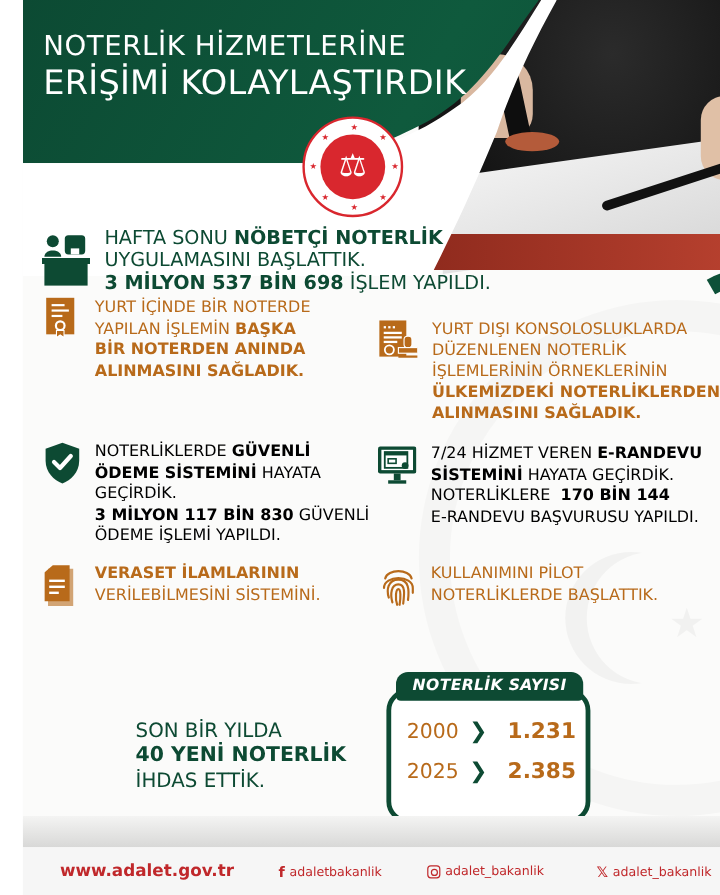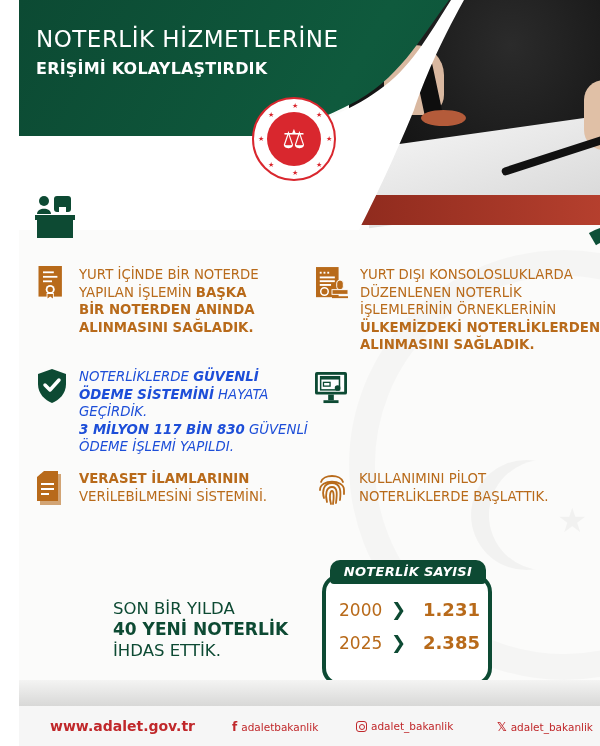--- a/index.html
+++ b/index.html
@@ -36,21 +36,21 @@
       background: linear-gradient(120deg, #0c4a33 0%, #0f5a3d 55%, #0d5038 100%);
       clip-path: path("M0 0 L430 0 C400 40 380 80 330 105 C300 120 280 128 240 136 L0 136 Z");
     }
     .header-white-curve {
       position: absolute; left: 0; top: 0; width: 600px; height: 230px;
       background: #ffffff;
       clip-path: path("M0 136 L240 136 C290 128 330 112 360 90 C390 70 410 35 432 0 L445 0 C420 45 405 80 395 110 C370 170 355 200 340 230 L0 230 Z");
     }
     .title { position: absolute; left: 17px; top: 24px; color: #ffffff; }
     .title-line1 { font-size: 23px; letter-spacing: 0.5px; font-weight: 400; line-height: 30px; }
-    .title-line2 { font-size: 16px; font-weight: 700; line-height: 30px; letter-spacing: 0.2px; }
+    .title-line2 { font-size: 28px; font-weight: 400; line-height: 30px; letter-spacing: 0.2px; }
 
     .seal {
       position: absolute; left: 233px; top: 97px; width: 84px; height: 84px;
       border-radius: 50%; background: #fff; border: 2px solid #d9272e;
       display: flex; align-items: center; justify-content: center;
     }
     .seal-inner { width: 54px; height: 54px; border-radius: 50%; background: #d9272e; color: #fff; display: flex; align-items: center; justify-content: center; font-size: 26px; }
     .seal-star { position: absolute; color: #d9272e; font-size: 7px; }
 
     .green-swoosh { position: absolute; left: 540px; top: 225px; width: 120px; height: 120px; border: 14px solid #0d5038; border-radius: 50%; border-left-color: transparent; border-bottom-color: transparent; transform: rotate(15deg); }
@@ -58,21 +58,21 @@
     
     .intro { position: absolute; left: 16px; top: 188px; display: flex; }
     .intro-icon { width: 40px; height: 48px; margin-right: 12px; margin-top: 4px; }
     .intro-text { color: #0d4a33; font-size: 16px; line-height: 19px; }
     .b { font-weight: 800; }
 
     
     .feature { position: absolute; display: flex; align-items: flex-start; }
     .feature .ic { width: 30px; height: 36px; margin-right: 12px; flex: none; }
     .ftext { font-size: 13.3px; line-height: 17.5px; }
-    .green { color: #1d4ed8; font-style: italic; }
+    .green { color: #000000; }
     .brown { color: #b86a1a; }
 
     
     .summary { position: absolute; left: 94px; top: 598px; color: #0d4a33; font-size: 16.5px; line-height: 21px; }
     .summary .b { font-size: 17px; }
 
     .count-box {
       position: absolute; left: 303px; top: 574px; width: 170px; height: 112px;
       border: 4px solid #0d4a33; border-radius: 18px; background: #fff;
     }
@@ -138,23 +138,28 @@
 
   <div class="intro">
     <svg class="intro-icon" viewBox="0 0 40 48">
       <circle cx="9" cy="9" r="5" fill="#0d4a33"></circle>
       <path d="M2 22 C2 15 16 15 16 22 Z" fill="#0d4a33"></path>
       <rect x="19" y="4" width="17" height="16" rx="3" fill="#0d4a33"></rect>
       <rect x="24" y="15" width="7" height="5" fill="#fff"></rect>
       <rect x="0" y="23" width="40" height="5" fill="#0d4a33"></rect>
       <rect x="2" y="28" width="36" height="18" fill="#0d4a33"></rect>
     </svg>
-  </div>
-
-  <div class="feature" style="left:18px;top:266px">
+    <div class="intro-text">
+      <div><span>HAFTA SONU </span><span class="b">NÖBETÇİ NOTERLİK</span></div>
+      <div>UYGULAMASINI BAŞLATTIK.</div>
+      <div><span class="b">3 MİLYON 537 BİN 698</span><span> İŞLEM YAPILDI.</span></div>
+    </div>
+  </div>
+
+  <div class="feature" style="left:18px;top:248px">
     <svg class="ic" viewBox="0 0 30 40">
       <rect x="0" y="0" width="26" height="34" fill="#b86a1a"></rect>
       <rect x="5" y="6" width="12" height="2" fill="#fff"></rect>
       <rect x="5" y="11" width="16" height="2" fill="#fff"></rect>
       <rect x="5" y="16" width="10" height="2" fill="#fff"></rect>
       <circle cx="13" cy="26" r="5" fill="#fff"></circle>
       <circle cx="13" cy="26" r="3" fill="#b86a1a"></circle>
       <path d="M9 30 L9 38 L13 35 L17 38 L17 30 Z" fill="#fff"></path>
       <path d="M10 31 L10 36 L13 34 L16 36 L16 31 Z" fill="#b86a1a"></path>
     </svg>
@@ -207,20 +212,26 @@
     <svg class="ic" viewBox="0 0 34 34" style="width:32px">
       <rect x="0" y="0" width="34" height="24" rx="2" fill="#0d4a33"></rect>
       <rect x="3" y="3" width="28" height="18" fill="#fff"></rect>
       <rect x="6" y="5" width="20" height="14" fill="none" stroke="#0d4a33" stroke-width="1.6"></rect>
       <rect x="6" y="5" width="20" height="3" fill="#0d4a33"></rect>
       <rect x="9" y="11" width="7" height="4" fill="none" stroke="#0d4a33" stroke-width="1.4"></rect>
       <circle cx="24" cy="17" r="3" fill="#0d4a33"></circle>
       <rect x="14" y="24" width="6" height="6" fill="#0d4a33"></rect>
       <rect x="9" y="30" width="16" height="3" fill="#0d4a33"></rect>
     </svg>
+    <div class="ftext green">
+      <div><span>7/24 HİZMET VEREN </span><span class="b">E-RANDEVU</span></div>
+      <div><span class="b">SİSTEMİNİ</span><span> HAYATA GEÇİRDİK.</span></div>
+      <div><span style="white-space:pre">NOTERLİKLERE  </span><span class="b">170 BİN 144</span></div>
+      <div>E-RANDEVU BAŞVURUSU YAPILDI.</div>
+    </div>
   </div>
 
   <div class="feature" style="left:18px;top:470px">
     <svg class="ic" viewBox="0 0 30 34">
       <path d="M3 3 L24 3 L24 34 L3 34 Z" fill="#b86a1a" opacity="0.6"></path>
       <path d="M0 6 L7 0 L21 0 L21 30 L0 30 Z" fill="#b86a1a"></path>
       <rect x="4" y="12" width="13" height="2" fill="#fff"></rect>
       <rect x="4" y="17" width="13" height="2" fill="#fff"></rect>
       <rect x="4" y="22" width="8" height="2" fill="#fff"></rect>
     </svg>

